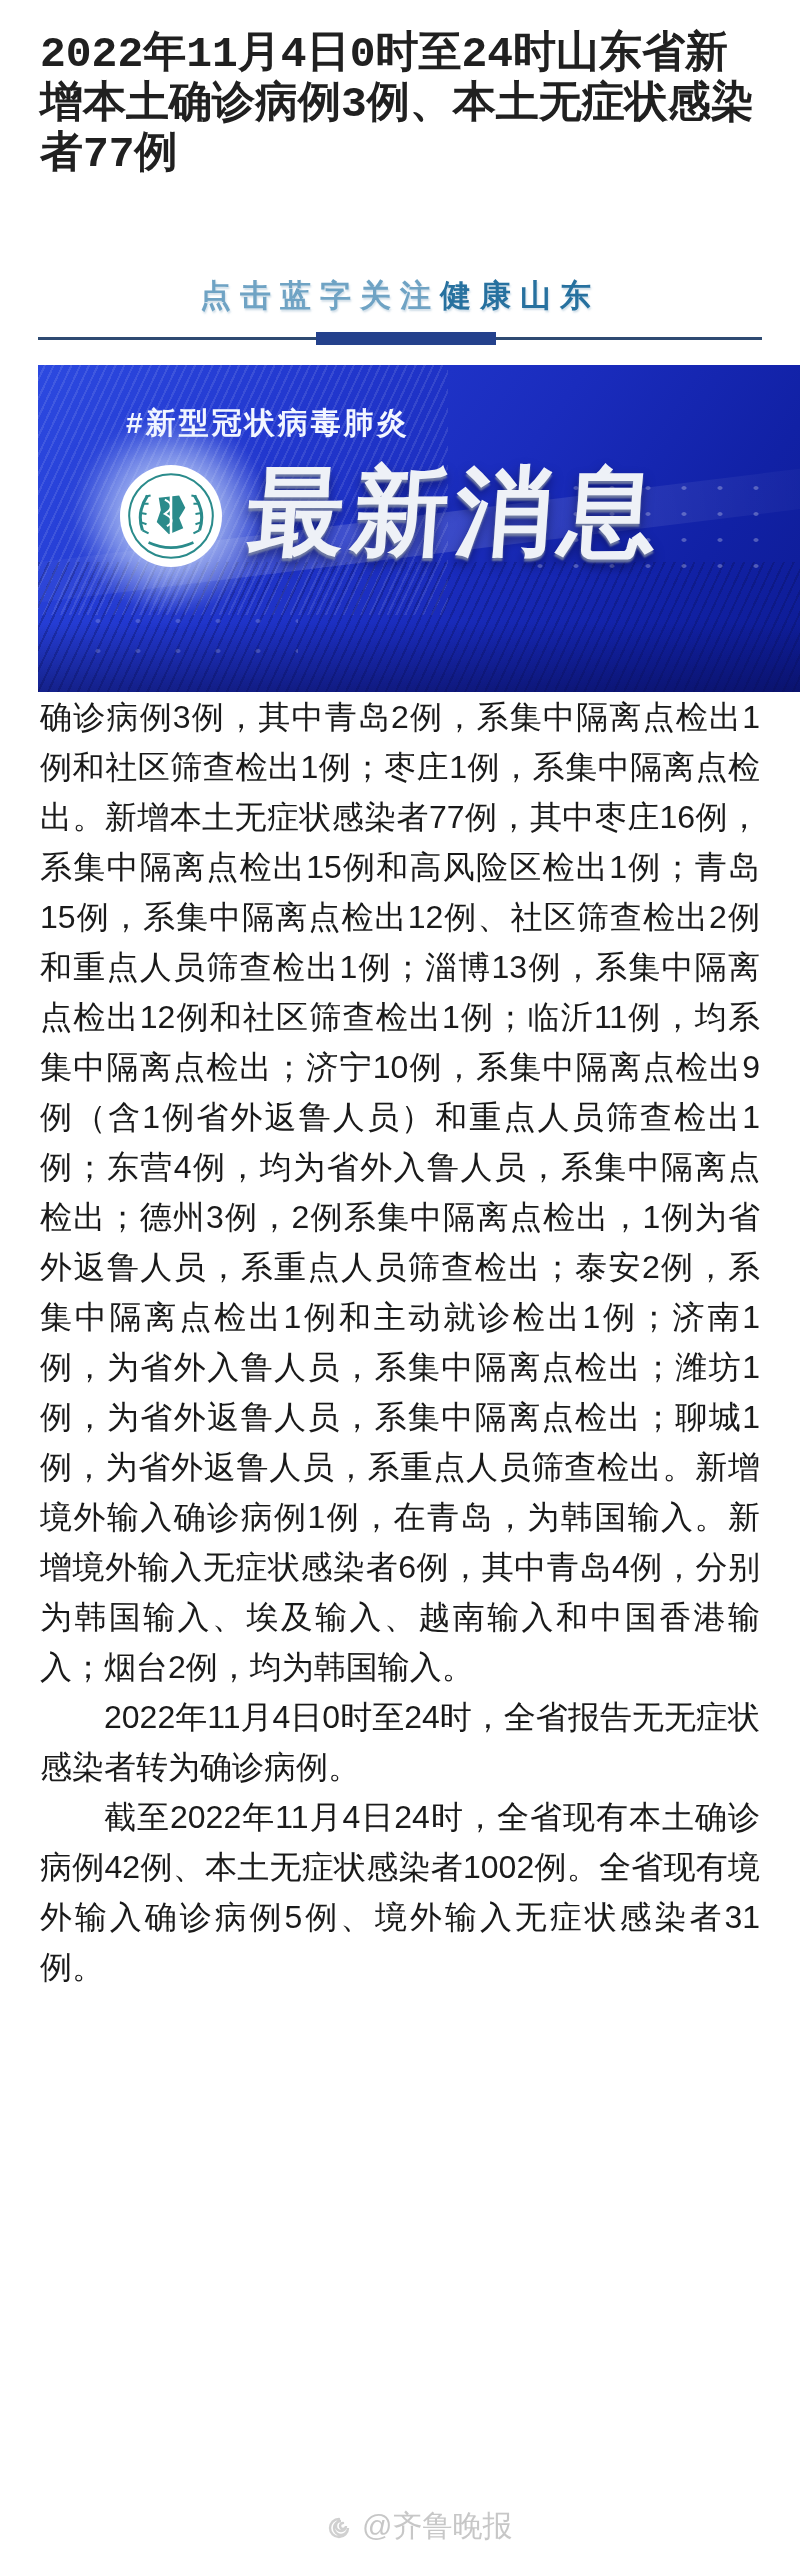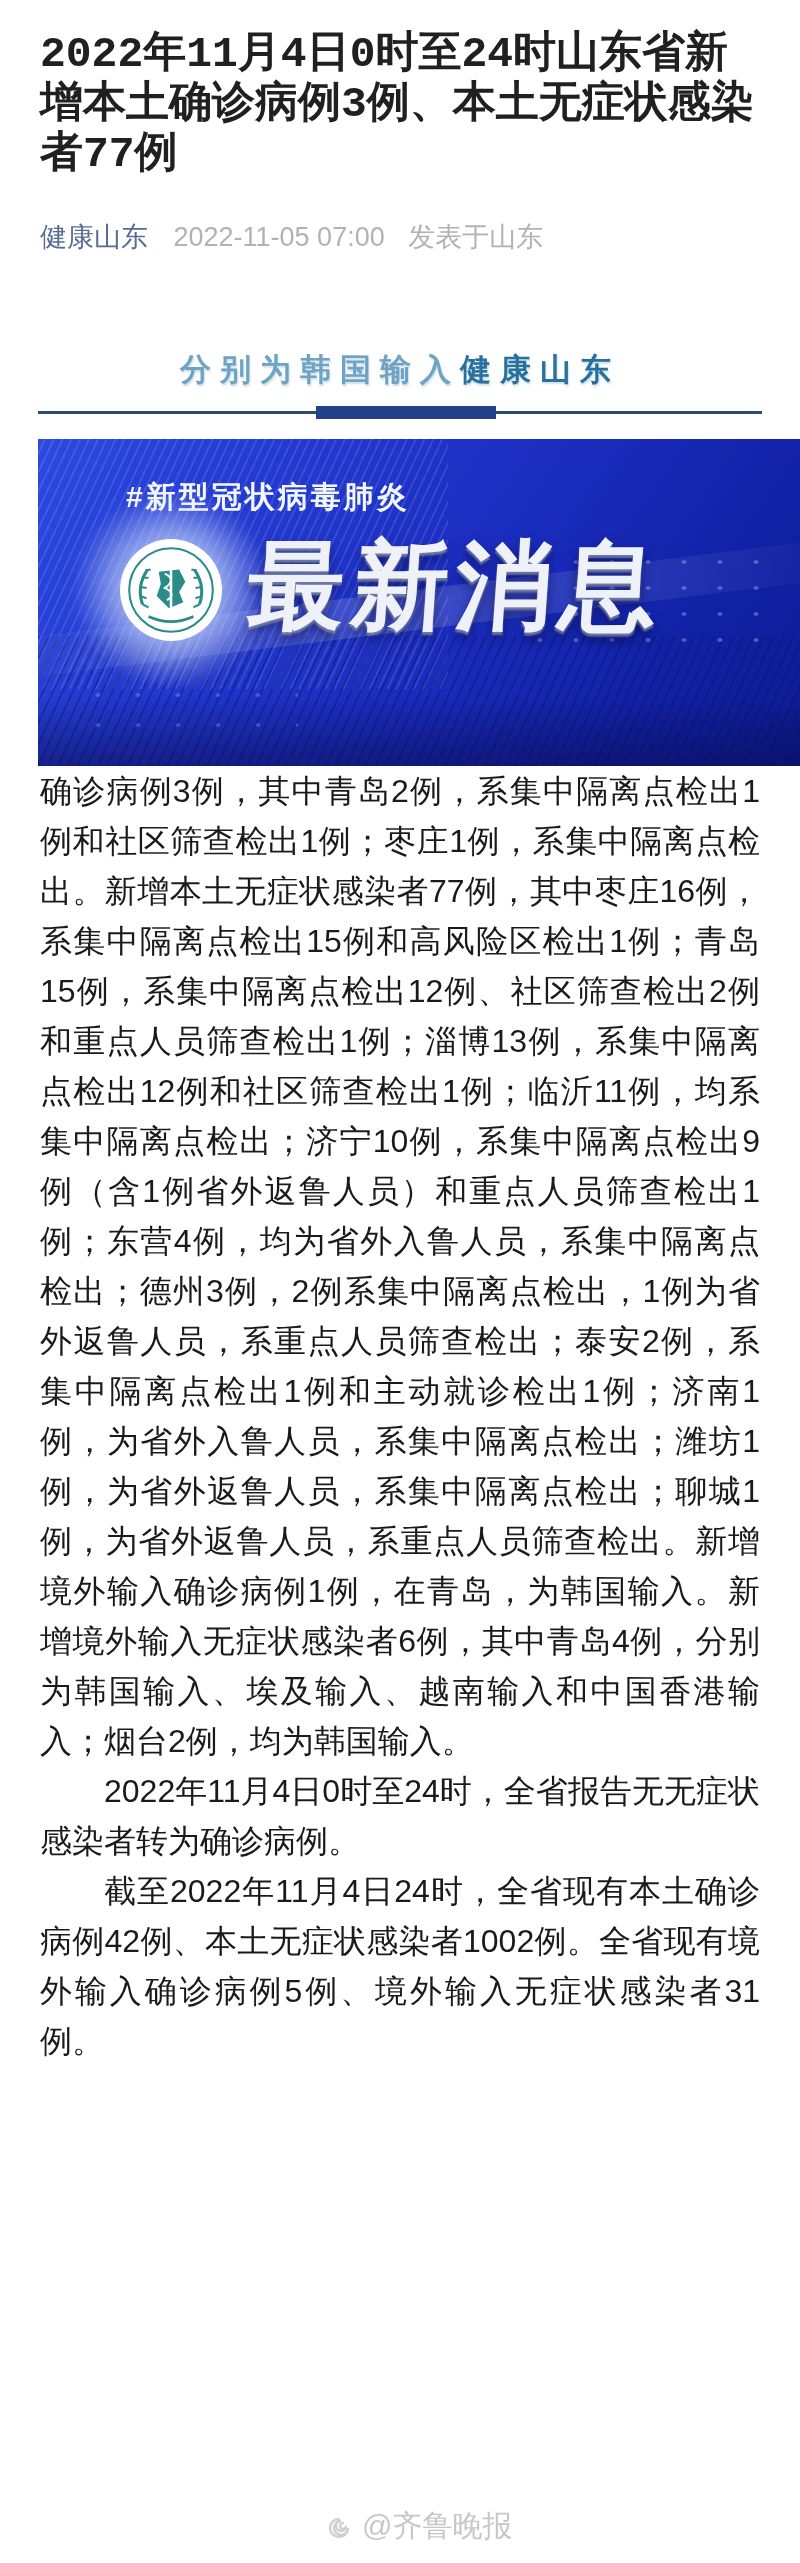--- a/index.html
+++ b/index.html
@@ -65,28 +65,23 @@
         color:rgba(165,165,165,.62);font-size:30px;white-space:nowrap;justify-content:flex-end;}
   .watermark svg{margin-right:6px;opacity:.7;}
 </style>
 </head>
 <body>
 
 <div class="page">
 
   <h1 class="title">2022年11月4日0时至24时山东省新增本土确诊病例3例、本土无症状感染者77例</h1>
 
-  <div class="byline">
-    <span class="account">健康山东</span>
-    <span class="meta">2022-11-05 07:00</span>
-    <span class="meta">发表于山东</span>
-  </div>
 
   <div class="follow">
-    <span class="follow-prefix">分别为韩国输入</span><span class="follow-account">健康山东</span>
+    <span class="follow-prefix">点击蓝字关注</span><span class="follow-account">健康山东</span>
   </div>
 
   <div class="divider">
     <div class="divider-line"></div>
     <div class="divider-bar"></div>
   </div>
 
   <div class="hero">
     <div class="hero-stripes-a"></div>
     <div class="hero-stripes-b"></div>

